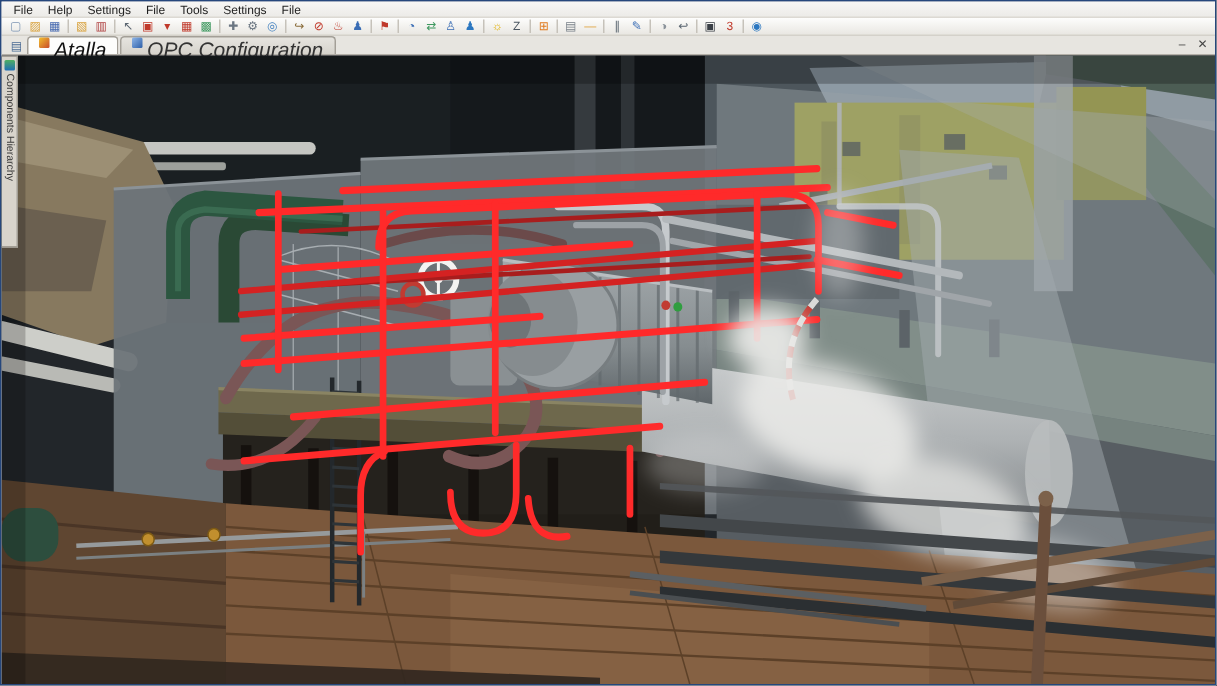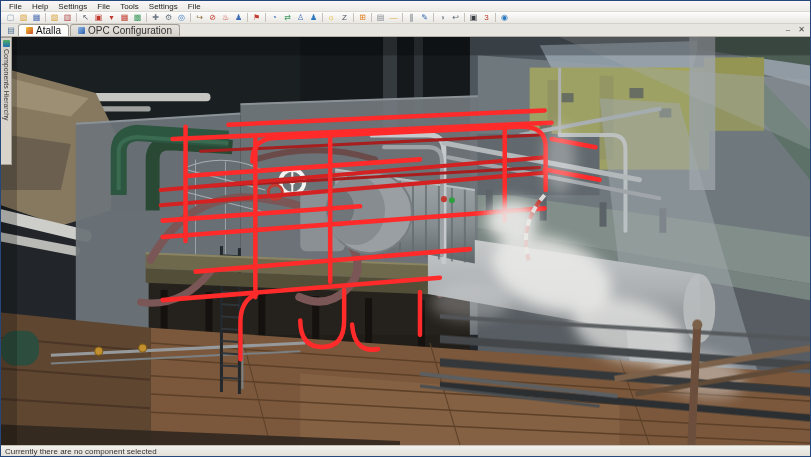--- a/index.html
+++ b/index.html
@@ -43,23 +43,23 @@
   .tbtn{width:13px;height:11px;font-size:8px;line-height:11px;text-align:center;cursor:default;}
   .tsep{width:1px;height:9px;background:#c6c2ba;margin:0 2px;flex:0 0 1px;}
   
   .tabstrip{
     height:13px;flex:0 0 13px;background:#e7e5e0;
     display:flex;align-items:flex-end;padding:0 3px;
     border-bottom:1px solid #b4b0a8;
   }
   .panel-tool{width:14px;height:11px;font-size:8px;line-height:11px;text-align:center;color:#4a6b94;}
   .tab{
-    height:12px;display:flex;align-items:center;gap:3px;padding:0 7px;
-    font-size:10px;color:#333;background:linear-gradient(#e6e4df,#d6d3cc);
-    border:1px solid #a39f97;border-bottom:none;border-radius:3px 3px 0 0;margin-right:1px;
+    height:12px;display:flex;gap:3px;padding:0 7px;
+    font-size:14px;color:#333;background:linear-gradient(#e6e4df,#d6d3cc);
+    border:1px solid #a39f97;border-bottom:none;border-radius:3px 3px 0 0;margin-right:1px;font-style:italic;
   }
   .tab.active{background:#fdfdfc;color:#111;}
   .tab-ico{width:7px;height:7px;border-radius:1px;flex:0 0 auto;}
   .strip-right{margin-left:auto;display:flex;gap:4px;align-items:center;height:12px;}
   .strip-btn{font-size:8px;color:#444;line-height:12px;padding:0 2px;}
   
   .viewport{flex:1 1 auto;position:relative;background:#23272a;overflow:hidden;}
   .viewport svg{position:absolute;inset:0;width:100%;height:100%;display:block;}
   
   .side-tab{
@@ -419,17 +419,14 @@
         <rect x="0" y="0" width="16" height="400" opacity=".2"></rect>
       </g>
     </svg>
 
     <div class="side-tab">
       <span class="ico"></span>
       <span class="vlabel">Components Hierarchy</span>
     </div>
   </div>
 
-  <div class="statusbar">
-    <span>Currently there are no component selected</span>
-  </div>
 
 </div>
 
 </body></html>

